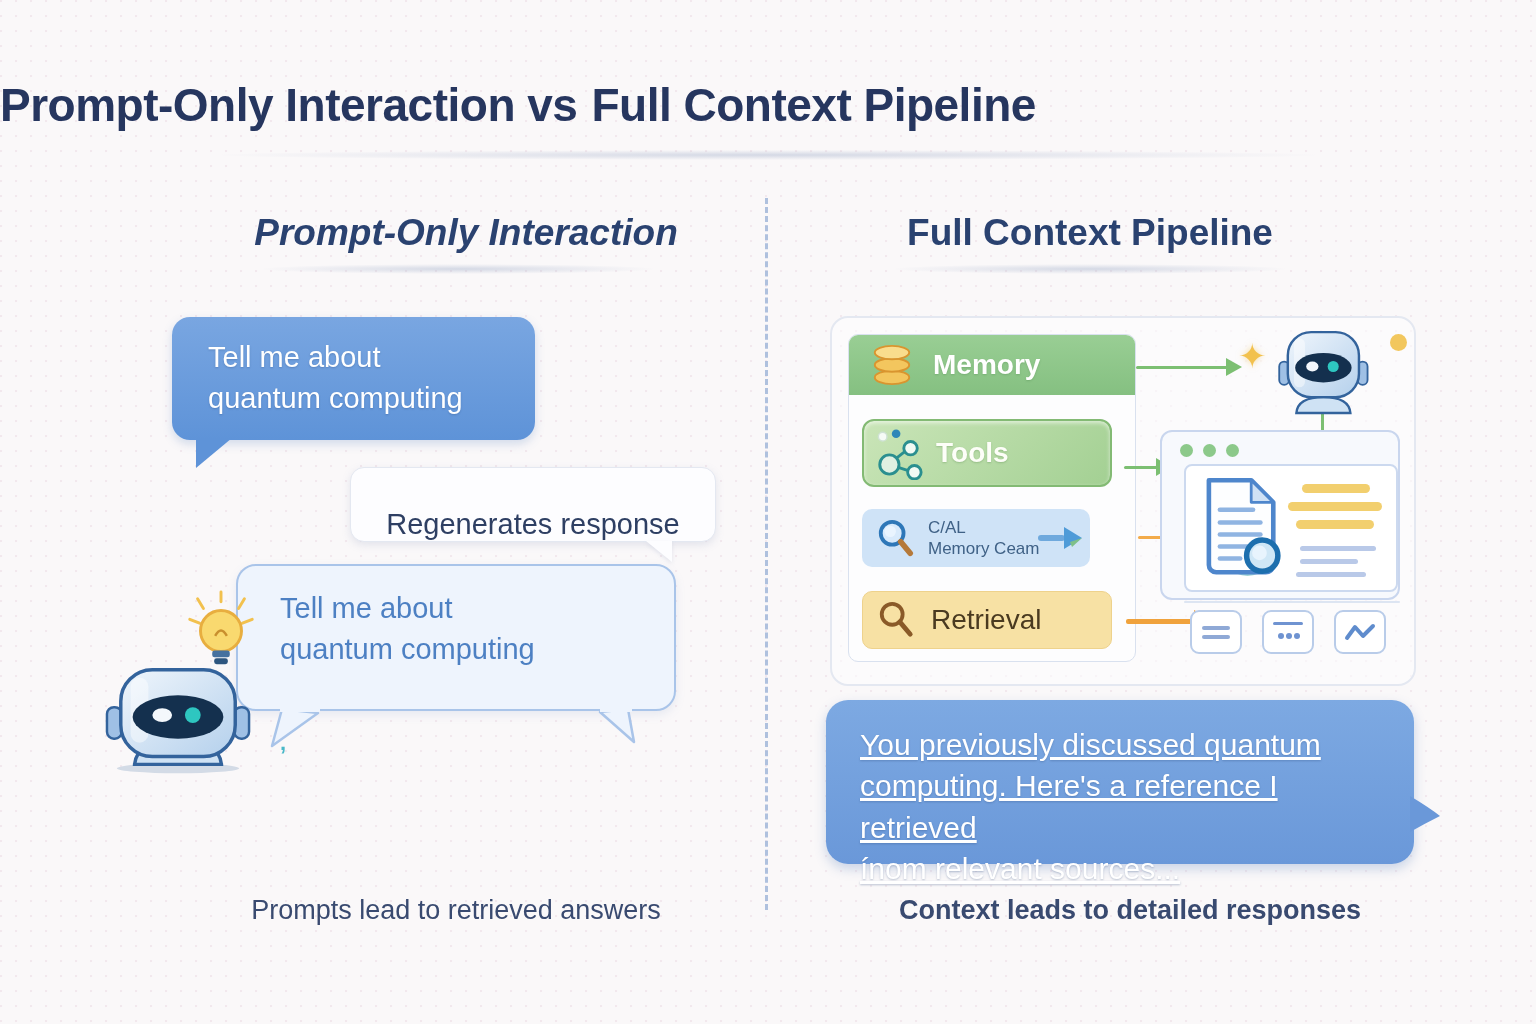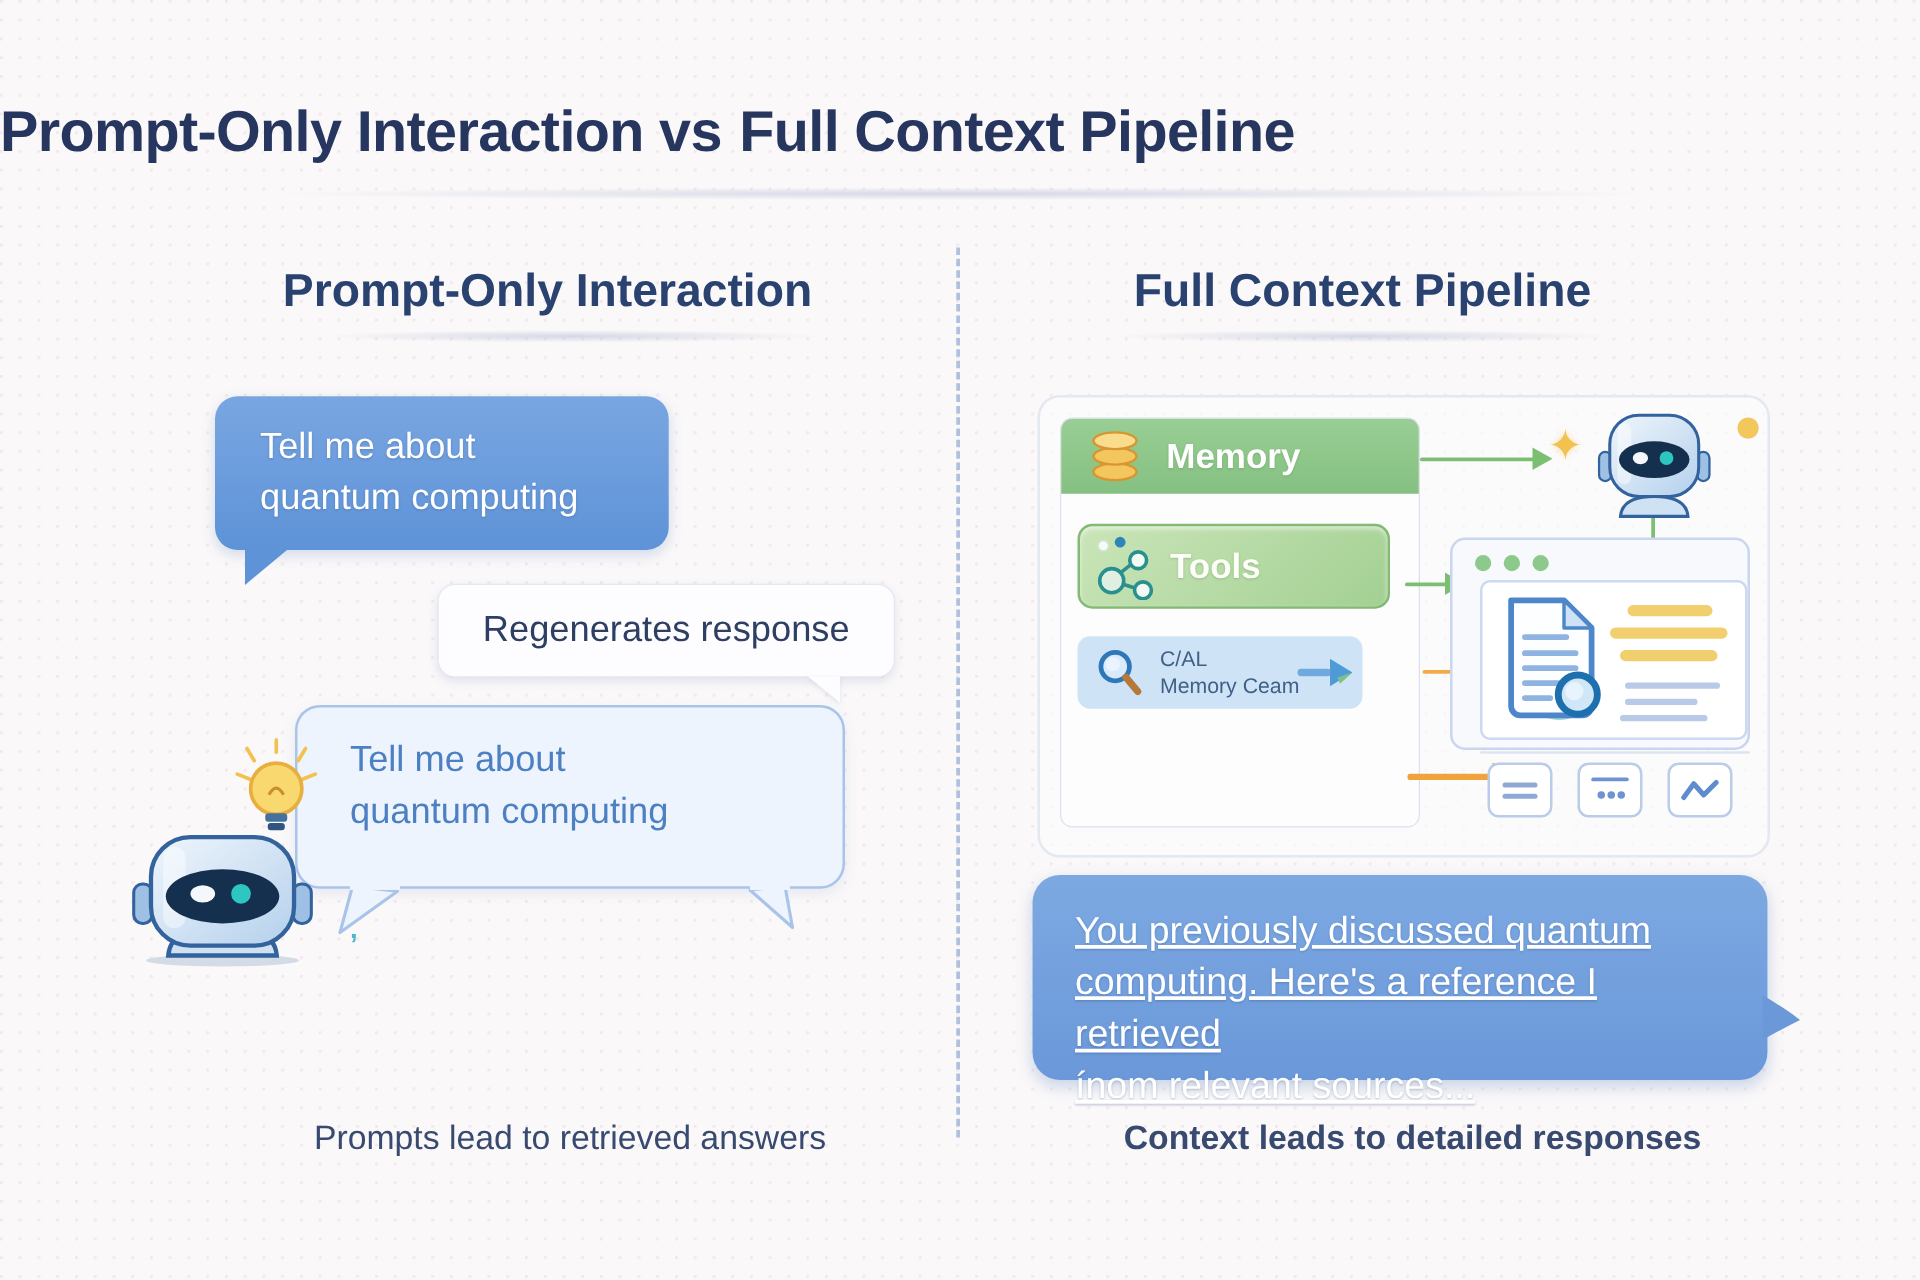--- a/index.html
+++ b/index.html
@@ -14,39 +14,39 @@
   
   .title{position:absolute;top:78px;left:0;width:1536px;text-align:left;
     font-size:46px;color:#26365f;letter-spacing:-.5px;}
   .title .t-reg{font-weight:600;margin-right:14px;}
   .title .t-bold{font-weight:800;}
   .shadow-line{position:absolute;height:10px;border-radius:50%;
     background:radial-gradient(ellipse at center, rgba(150,165,195,.38), rgba(150,165,195,0) 72%);}
   .title-shadow{top:150px;left:218px;width:1100px;}
   
   .col-heading{position:absolute;top:212px;font-size:37px;color:#2a4270;text-align:center;}
-  .left-heading{left:128px;width:620px;font-weight:600;}
+  .left-heading{left:156px;width:620px;font-weight:600;font-style:italic;}
   .right-heading{left:800px;width:580px;font-weight:800;}
   .left-head-shadow{top:264px;left:262px;width:392px;}
   .right-head-shadow{top:264px;left:894px;width:392px;}
   
   .divider{position:absolute;left:765px;top:198px;height:712px;width:0;
     border-left:3px dashed #a3b8da;opacity:.85;}
   
   .bubble{position:absolute;box-sizing:border-box;}
   .bubble-user1{left:172px;top:317px;width:363px;height:123px;border-radius:18px;
     background:linear-gradient(180deg,#79a6e1,#5e93d8);
     box-shadow:0 4px 10px rgba(90,130,190,.25);
     padding:20px 0 0 36px;font-size:29px;line-height:1.42;color:#ffffff;
     text-shadow:0 1px 2px rgba(40,70,120,.3);}
   .tail-user1{position:absolute;left:196px;top:438px;width:0;height:0;
     border-top:30px solid #5e93d8;border-right:36px solid transparent;}
   .bubble-regen{left:350px;top:467px;width:366px;height:75px;border-radius:14px;
     background:#fdfdff;border:1px solid #e4e8f1;box-shadow:0 3px 8px rgba(120,140,175,.18);
-    display:flex;align-items:center;justify-content:center;
+    display:flex;align-items:flex-end;justify-content:center;
     font-size:29px;color:#2e3f63;}
   .tail-regen{position:absolute;left:646px;top:541px;width:0;height:0;
     border-top:21px solid #fdfdff;border-left:26px solid transparent;
     filter:drop-shadow(0 2px 2px rgba(120,140,175,.18));}
   .bubble-user2{left:236px;top:564px;width:440px;height:147px;border-radius:20px;
     background:#eef4fd;border:2px solid #a9c4e9;box-shadow:0 4px 10px rgba(130,155,200,.15);
     padding:22px 0 0 42px;font-size:29px;line-height:1.42;color:#4d80c3;}
   .tail2{position:absolute;}
   
   .caption{position:absolute;top:895px;font-size:27px;color:#394a70;text-align:center;}
@@ -234,20 +234,27 @@
         <div>C/AL</div>
         <div>Memory Ceam</div>
       </div>
       <svg style="position:absolute;right:8px;top:18px;" width="46" height="22" viewBox="0 0 46 22">
         <rect x="2" y="8" width="27" height="6" rx="3" fill="#6fa9dd"></rect>
         <polygon points="28,0 46,11 28,22" fill="#4f9bd8"></polygon>
         <polygon points="34,15 46,11 36,20" fill="#7ec08a"></polygon>
       </svg>
     </div>
 
+    <div class="row row-retrieval">
+      <svg width="38" height="42" viewBox="0 0 40 44">
+        <circle cx="16" cy="16" r="11" fill="none" stroke="#8a5a28" stroke-width="4"></circle>
+        <line x1="24" y1="24" x2="35" y2="37" stroke="#8a5a28" stroke-width="5" stroke-linecap="round"></line>
+      </svg>
+      <span class="row-label">Retrieval</span>
+    </div>
   </div>
 
   <div class="arrow-line g-line1"></div>
   <div class="arrow-head g-head1"></div>
   <div class="arrow-line g-line2"></div>
   <div class="arrow-head g-head2"></div>
   <div class="arrow-line g-vline"></div>
   <div class="arrow-line o-line1"></div>
   <div class="arrow-head o-head1"></div>
   <div class="arrow-line o-line2"></div>

